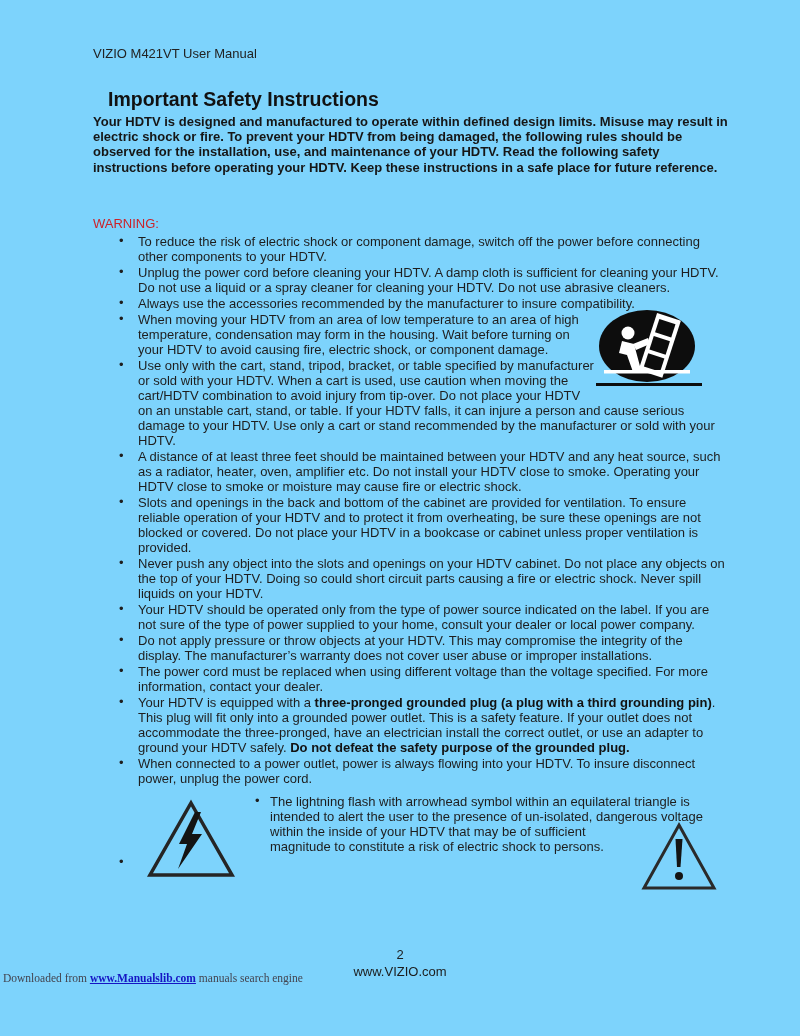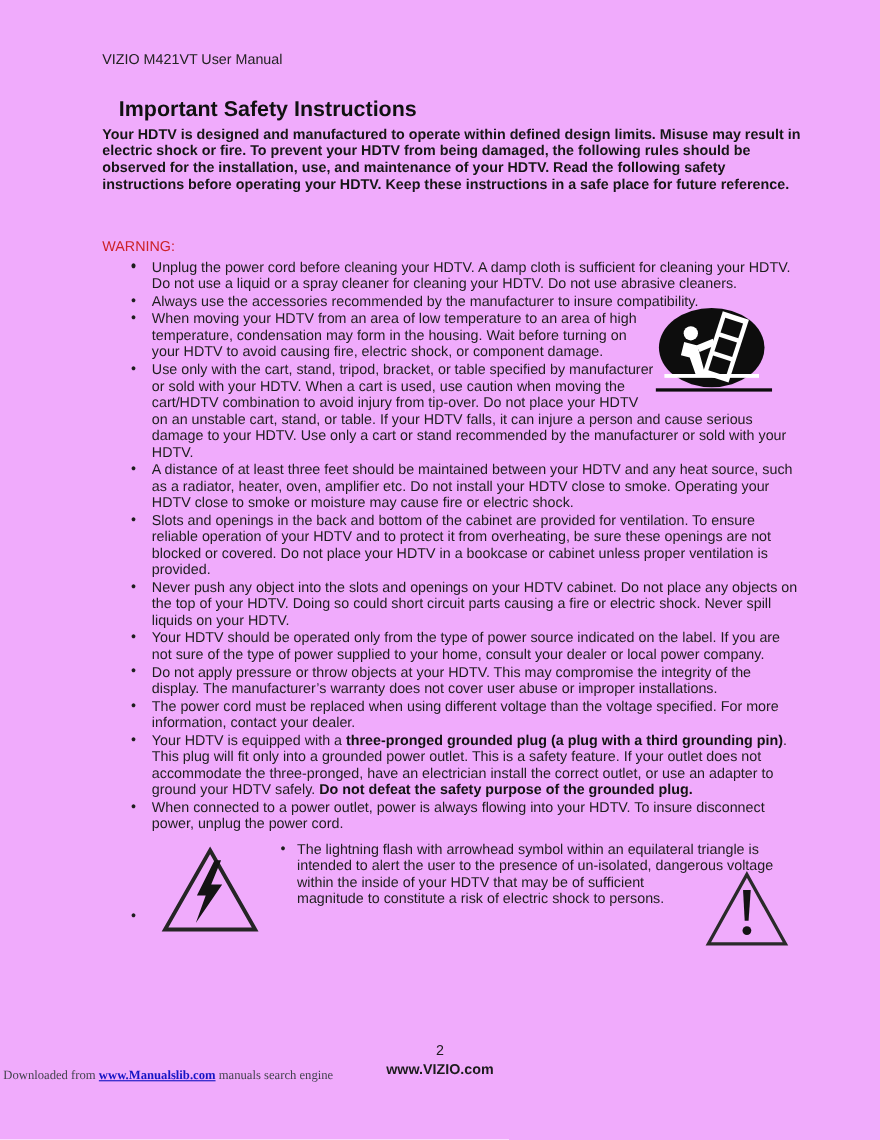--- a/index.html
+++ b/index.html
@@ -1,18 +1,18 @@
 <!DOCTYPE html>
 <html><head>
 <meta charset="utf-8">
 <style>
   * { box-sizing: border-box; margin: 0; padding: 0; }
   html,body { width: 800px; height: 1036px; background: #ffffff; overflow: hidden; }
   body { font-family: "Liberation Sans", "DejaVu Sans", sans-serif; color: #1e1e1e; position: relative; }
-  .page { position: absolute; inset: 0; background: #f0abfc; }
+  .page { position: absolute; inset: 0; background: #7dd3fc; }
 
   .hdr { position: absolute; left: 93px; top: 46px; font-size: 13px; color: #222; }
   .title { position: absolute; left: 108px; top: 88px; font-size: 19.5px; font-weight: bold; color: #111; }
   .intro { position: absolute; left: 93px; top: 114px; width: 640px; font-size: 13px; line-height: 15.2px; font-weight: bold; color: #161616; }
   .warn { position: absolute; left: 93px; top: 216px; font-size: 13px; font-weight: normal; }
 
   .list { position: absolute; left: 93px; top: 234px; width: 635px; font-size: 13px; line-height: 15px; }
   .bullet { position: relative; padding-left: 45px; margin-bottom: 1px; }
   .bullet .dot { position: absolute; left: 26px; top: -1px; }
   .bullet.nested { padding-left: 177px; margin-top: 8px; }
@@ -23,40 +23,40 @@
   .fl-cart { width: 130px; height: 90px; }
   .fl-excl { width: 110px; height: 78px; }
 
   .icon { position: absolute; }
   .icon svg { display: block; width: 100%; height: 100%; }
   .icon-cart { left: 503px; top: -3px; width: 106px; height: 80px; }
   .icon-bolt { left: 52px; top: 2px; width: 92px; height: 84px; }
   .icon-excl { left: 547px; top: 27px; width: 78px; height: 72px; }
 
   .footer { position: absolute; left: 0; top: 946px; width: 800px; text-align: center; font-size: 13px; line-height: 17px; color: #1c1c1c; }
-  .footer .site { font-weight: bold; }
+  .footer .site { font-weight: normal; }
 
   .watermark { position: absolute; left: 3px; top: 972px; font-family: "Liberation Serif", "DejaVu Serif", serif; font-size: 11.5px; color: #43434e; }
   .watermark a { color: #1515c4; text-decoration: underline; font-weight: bold; }
 </style>
 </head>
 <body>
 
 <div class="page">
 
   <div class="hdr">VIZIO M421VT User Manual</div>
 
   <div class="title">Important Safety Instructions</div>
 
   <div class="intro">Your HDTV is designed and manufactured to operate within defined design limits. Misuse may result in electric shock or fire. To prevent your HDTV from being damaged, the following rules should be observed for the installation, use, and maintenance of your HDTV. Read the following safety instructions before operating your HDTV. Keep these instructions in a safe place for future reference.</div>
 
   <div class="warn" style="color: rgb(204, 34, 41);">WARNING:</div>
 
   <div class="list" id="warning-list">
-      <div class="bullet"><span class="dot">•</span></div>
+      <div class="bullet"><span class="dot">•</span><span class="btxt"><span>To reduce the risk of electric shock or component damage, switch off the power before connecting other components to your HDTV.</span></span></div>
       <div class="bullet"><span class="dot">•</span><span class="btxt"><span>Unplug the power cord before cleaning your HDTV. A damp cloth is sufficient for cleaning your HDTV. Do not use a liquid or a spray cleaner for cleaning your HDTV. Do not use abrasive cleaners.</span></span></div>
       <div class="bullet"><span class="dot">•</span><span class="btxt"><span>Always use the accessories recommended by the manufacturer to insure compatibility.</span></span></div>
       <div class="bullet"><span class="icon icon-cart">
           <svg viewBox="0 0 106 80" xmlns="http://www.w3.org/2000/svg">
             <ellipse cx="51" cy="37" rx="48" ry="36" fill="#0d0d0d"></ellipse>
             <g transform="rotate(18 62 40)">
               <rect x="50" y="6" width="25" height="60" fill="#fff"></rect>
               <rect x="54" y="11" width="17" height="14" fill="#0d0d0d"></rect>
               <rect x="54" y="29" width="17" height="14" fill="#0d0d0d"></rect>
               <rect x="54" y="47" width="17" height="14" fill="#0d0d0d"></rect>

